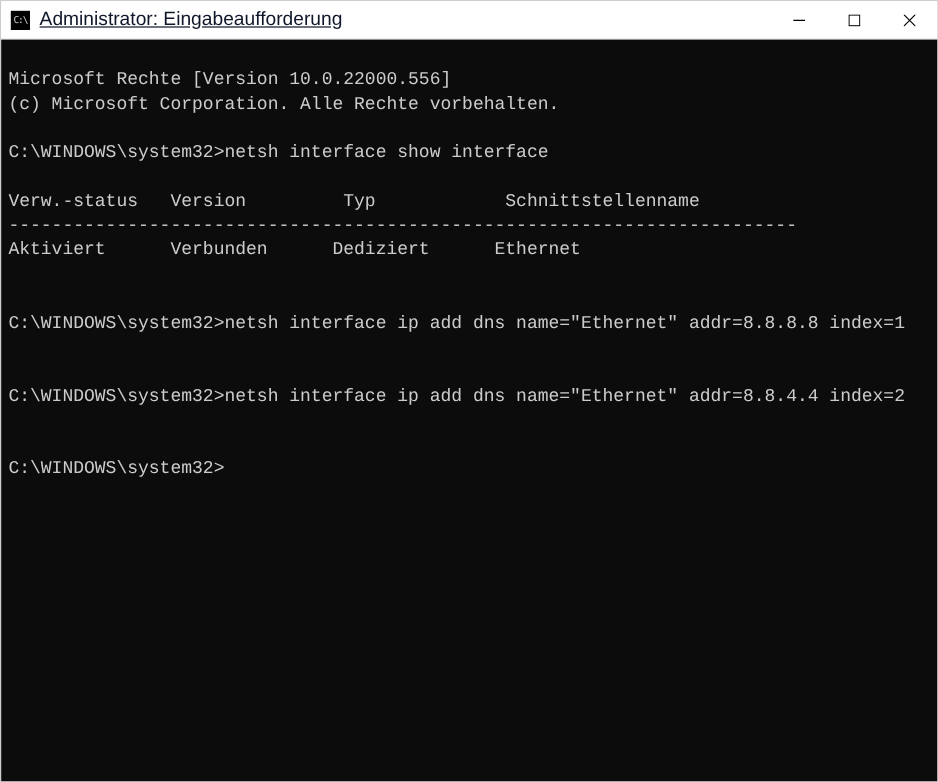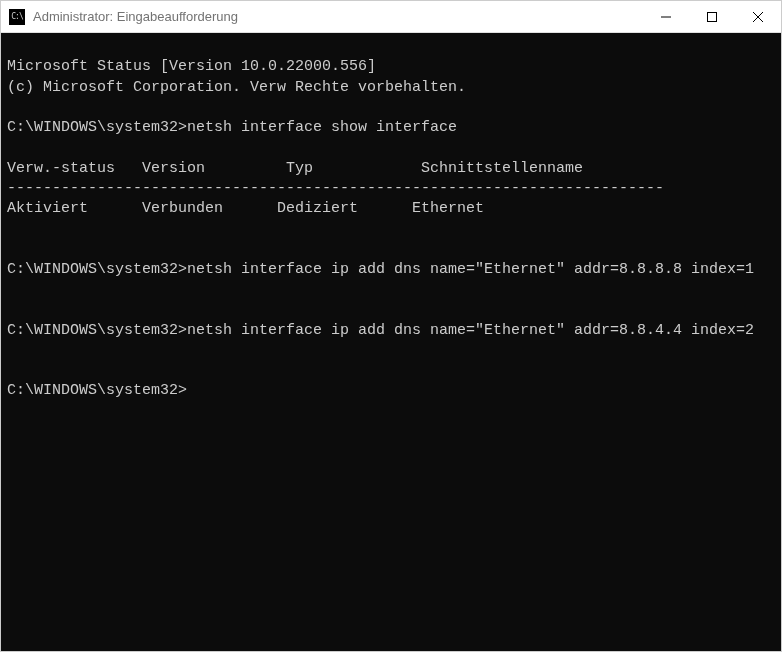--- a/index.html
+++ b/index.html
@@ -37,23 +37,24 @@
       display: flex;
       align-items: center;
       justify-content: center;
       margin-right: 8px;
       font-size: 8px;
       color: #ccc;
       font-family: monospace;
       letter-spacing: -1px;
     }
     .titlebar-title {
-      font-size: 13px;
-      color: #737373;
+      font-size: 16px;
+      color: #0f172a;
       flex: 1;
+      text-decoration: underline;
     }
     .window-controls {
       display: flex;
       height: 100%;
     }
     .window-control {
       width: 46px;
       height: 100%;
       display: flex;
       align-items: center;
@@ -100,22 +101,22 @@
       </div>
       <div class="window-control">
         <svg viewBox="0 0 10 10">
             <line x1="0" y1="0" x2="10" y2="10" stroke="#000" stroke-width="1"></line>
             <line x1="10" y1="0" x2="0" y2="10" stroke="#000" stroke-width="1"></line>
           </svg>
       </div>
     </div>
   </div>
   <div class="terminal">
-<span class="terminal-line">Microsoft Status [Version 10.0.22000.556]</span>
-<span class="terminal-line">(c) Microsoft Corporation. Verw Rechte vorbehalten.</span>
+<span class="terminal-line">Microsoft Rechte [Version 10.0.22000.556]</span>
+<span class="terminal-line">(c) Microsoft Corporation. Alle Rechte vorbehalten.</span>
 <span class="terminal-line"></span>
 <span class="terminal-line">C:\WINDOWS\system32&gt;netsh interface show interface</span>
 <span class="terminal-line"></span>
 <span class="terminal-line">Verw.-status   Version         Typ            Schnittstellenname</span>
 <span class="terminal-line">-------------------------------------------------------------------------</span>
 <span class="terminal-line">Aktiviert      Verbunden      Dediziert      Ethernet</span>
 <span class="terminal-line"></span>
 <span class="terminal-line"></span>
 <span class="terminal-line">C:\WINDOWS\system32&gt;netsh interface ip add dns name="Ethernet" addr=8.8.8.8 index=1</span>
 <span class="terminal-line"></span>

